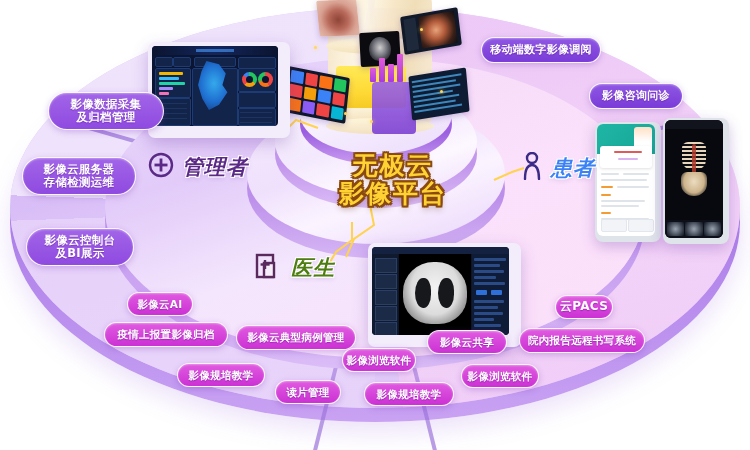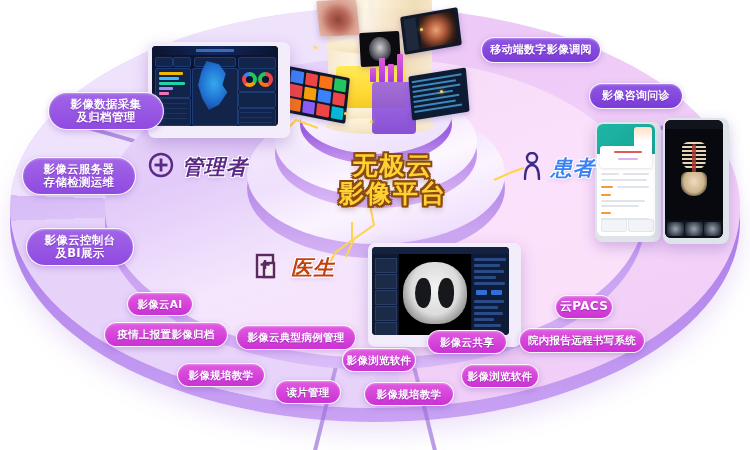--- a/index.html
+++ b/index.html
@@ -212,21 +212,21 @@
   .pill-magenta{background:linear-gradient(180deg,#e05ae0 0%,#cc31d4 100%);}
   .pill-deep{background:linear-gradient(180deg,#8f57e4 0%,#7a3bd8 100%);}
 
   
   .role{position:absolute;display:flex;align-items:center;gap:8px;}
   .role-text{
     font-size:21px;font-weight:700;color:#5b2a86;letter-spacing:1px;
     text-shadow:1px 1px 0 #fff,-1px 1px 0 #fff,1px -1px 0 #fff,-1px -1px 0 #fff, 0 2px 4px rgba(120,60,180,.25);
     font-style:italic;
   }
-  .role-text.dark{color:#c2410c;}
+  .role-text.dark{color:#4d7c0f;}
   .role-icon{flex:none;}
 
   
   #title{
     position:absolute;left:318px;top:152px;width:150px;text-align:center;
     font-size:25px;font-weight:800;line-height:1.12;letter-spacing:2px;
     color:#ffd233;
     -webkit-text-stroke:0px;
     text-shadow:
       2px 0 0 #8a4a10, -2px 0 0 #8a4a10, 0 2px 0 #8a4a10, 0 -2px 0 #8a4a10,

